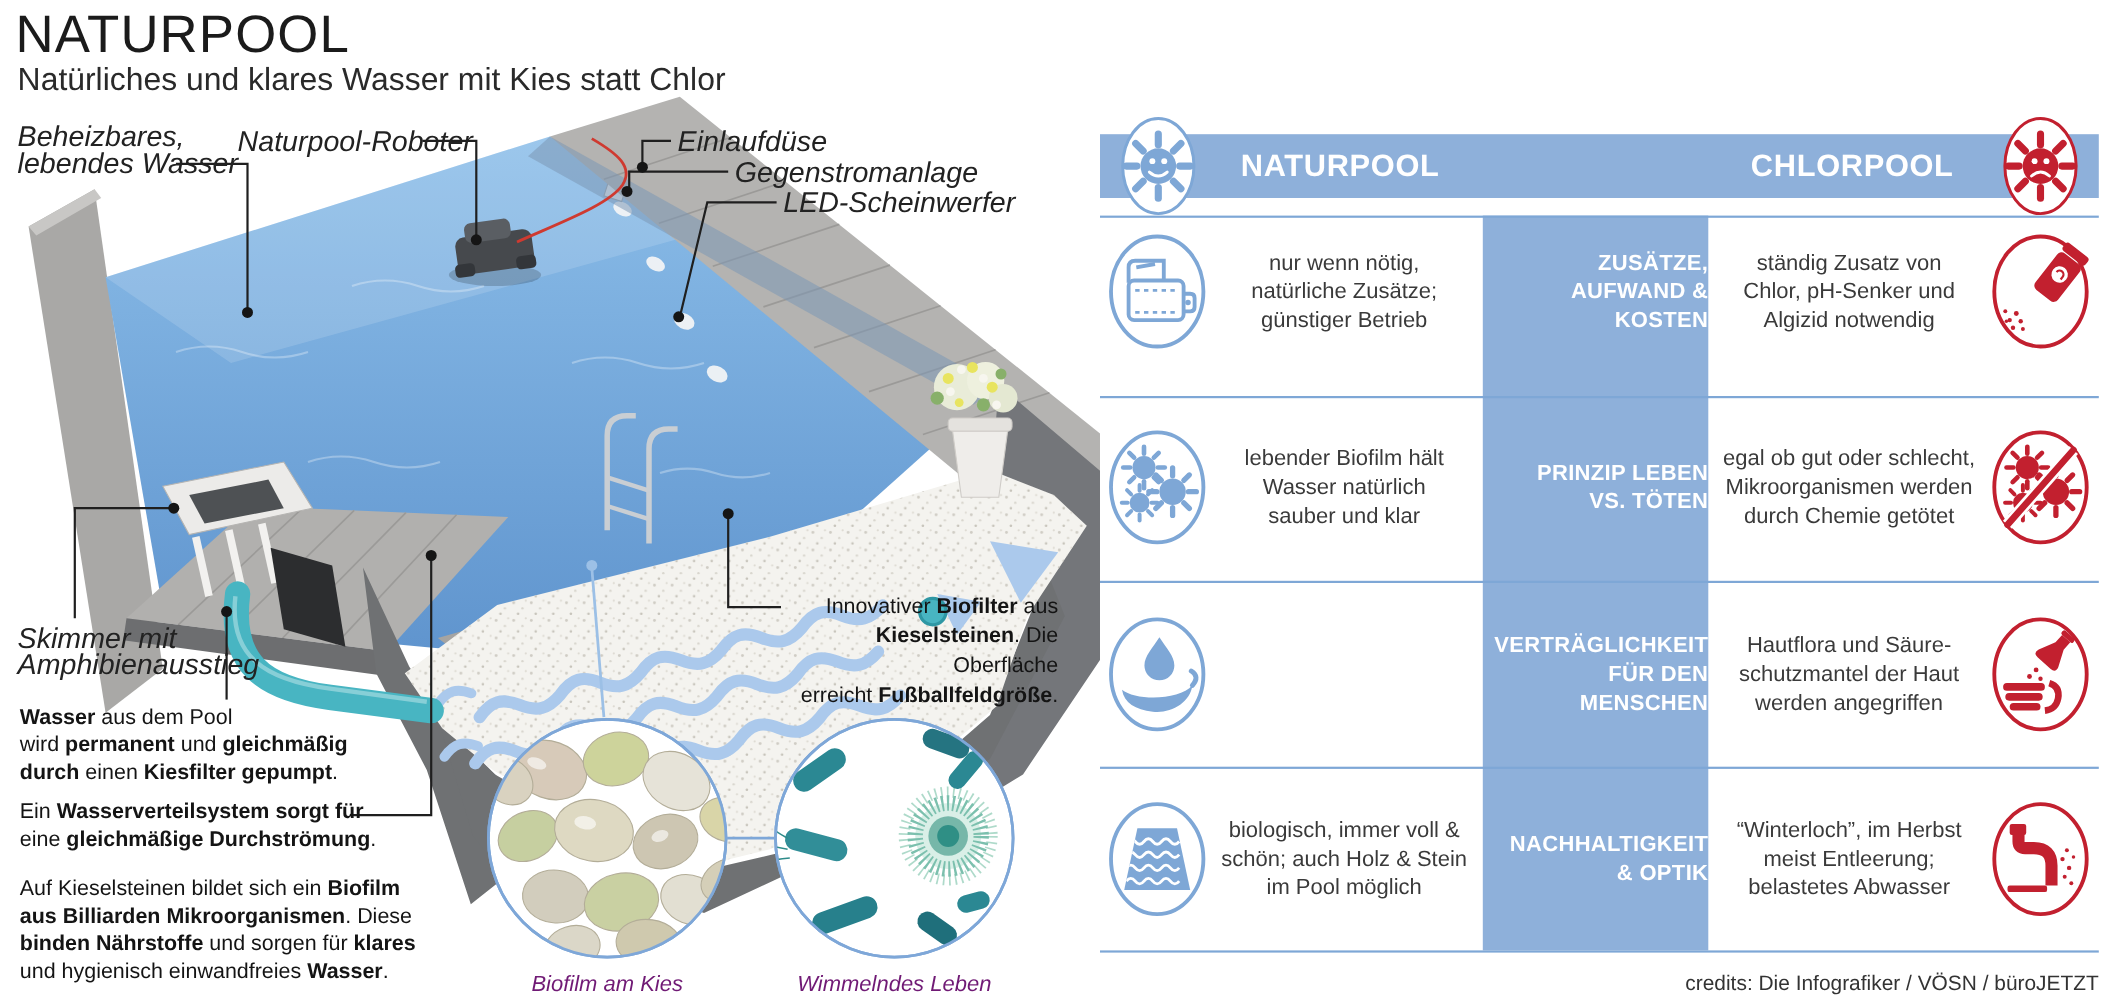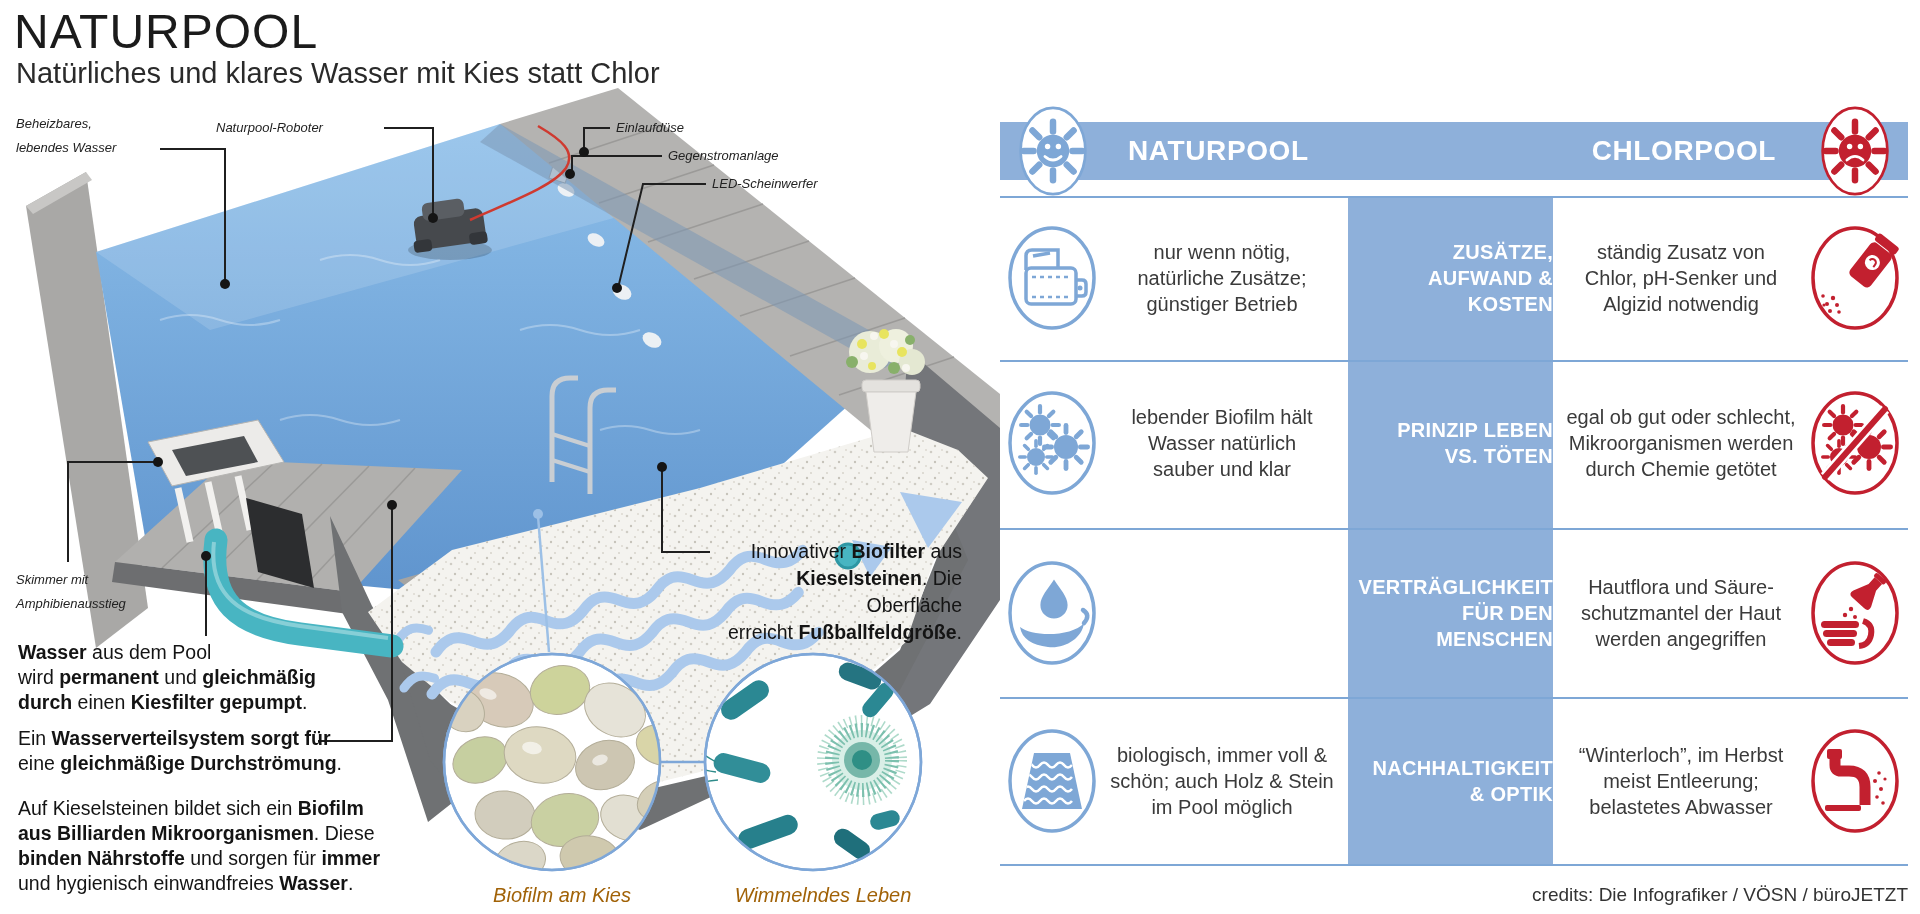--- a/index.html
+++ b/index.html
@@ -3,24 +3,24 @@
 <meta charset="utf-8">
 <style>
   html,body{margin:0;padding:0;background:#fff;}
   #stage{position:relative;width:1920px;height:914px;background:#fff;overflow:hidden;
          font-family:"Liberation Sans","DejaVu Sans",sans-serif;color:#1a1a1a;}
   .abs{position:absolute;}
   
   #title{left:14px;top:4px;font-size:48px;font-weight:400;letter-spacing:1px;color:#1b1b1b;}
   #subtitle{left:16px;top:57px;font-size:29px;font-weight:400;color:#2a2a2a;}
   
-  .lbl{font-style:italic;font-size:13px;line-height:24px;color:#222;white-space:pre-line;}
+  .lbl{font-style:italic;font-size:26px;line-height:24px;color:#222;white-space:pre-line;}
   .para{font-size:19.5px;line-height:25px;color:#141414;white-space:pre-line;}
   .para b{font-weight:700;}
-  .inset-lbl{font-style:italic;font-size:20px;color:#a16207;transform:translateX(-50%);white-space:nowrap;margin-left:10px;}
+  .inset-lbl{font-style:italic;font-size:20px;color:#701a75;transform:translateX(-50%);white-space:nowrap;}
   #biofilter-note{width:260px;text-align:right;font-size:19.5px;line-height:27px;}
   
   #cmp{left:1000px;top:0;width:908px;height:914px;}
   #cmp-header{position:absolute;left:0;top:122px;width:908px;height:58px;background:var(--blue);}
   .hdr-label{position:absolute;top:0;height:58px;line-height:58px;font-size:28px;font-weight:700;
              letter-spacing:.6px;color:#fff;}
   .sep{position:absolute;left:0;width:908px;height:2px;background:var(--line-blue);}
   #center-col{position:absolute;left:348px;top:196px;width:205px;height:668px;background:var(--blue);}
   .cmp-row{position:absolute;left:0;width:908px;}
   .cell{position:absolute;top:50%;transform:translateY(-50%);white-space:pre-line;text-align:center;
@@ -304,21 +304,21 @@
 lebendes Wasser</div>
   <div class="abs lbl" style="left:216px;top:116px">Naturpool-Roboter</div>
   <div class="abs lbl" style="left:616px;top:116px">Einlaufdüse</div>
   <div class="abs lbl" style="left:668px;top:144px">Gegenstromanlage</div>
   <div class="abs lbl" style="left:712px;top:172px">LED-Scheinwerfer</div>
   <div class="abs lbl" style="left:16px;top:568px">Skimmer mit
 Amphibienausstieg</div>
 
   <div class="abs para" style="left:18px;top:640px"><b>Wasser</b> aus dem Pool<br>wird <b>permanent</b> und <b>gleichmäßig</b><br><b>durch</b> einen <b>Kiesfilter gepumpt</b>.</div>
   <div class="abs para" style="left:18px;top:726px">Ein <b>Wasserverteilsystem sorgt für</b><br>eine <b>gleichmäßige Durchströmung</b>.</div>
-  <div class="abs para" style="left:18px;top:796px">Auf Kieselsteinen bildet sich ein <b>Biofilm</b><br><b>aus Billiarden Mikroorganismen</b>. Diese<br><b>binden Nährstoffe</b> und sorgen für <b>immer</b><br>und hygienisch einwandfreies <b>Wasser</b>.</div>
+  <div class="abs para" style="left:18px;top:796px">Auf Kieselsteinen bildet sich ein <b>Biofilm</b><br><b>aus Billiarden Mikroorganismen</b>. Diese<br><b>binden Nährstoffe</b> und sorgen für <b>klares</b><br>und hygienisch einwandfreies <b>Wasser</b>.</div>
   <div class="abs para" id="biofilter-note" style="left:702px;top:538px">Innovativer <b>Biofilter</b> aus<br><b>Kieselsteinen</b>. Die Oberfläche<br>erreicht <b>Fußballfeldgröße</b>.</div>
 
   <div class="abs inset-lbl" style="left:552px;top:884px">Biofilm am Kies</div>
   <div class="abs inset-lbl" style="left:813px;top:884px">Wimmelndes Leben</div>
 
   <div class="abs" id="cmp">
     <div id="center-col"></div>
 
     <div id="cmp-header">
       <span class="hdr-label" style="left:128px">NATURPOOL</span>
@@ -360,21 +360,21 @@
         </g>
       </defs>
     </svg>
 
     <div class="sep" style="top:196px"></div>
     <div class="sep" style="top:360px"></div>
     <div class="sep" style="top:528px"></div>
     <div class="sep" style="top:697px"></div>
     <div class="sep" style="top:864px"></div>
 
-    <div class="cmp-row" style="top:196px;height:164px">
+    <div class="cmp-row" style="top:183px;height:164px">
       <svg class="row-icon icon-natur" viewBox="-50 -57 100 114">
         <ellipse rx="42" ry="50" fill="none" stroke="#7EA7D6" stroke-width="3.5"></ellipse>
         <g fill="none" stroke="#7EA7D6" stroke-width="3.5">
           <path d="M -26,-8 L -26,-22 Q -26,-28 -20,-28 L 6,-28 L 6,-11"></path>
           <path d="M -19,-22 L -2,-25"></path>
           <rect x="-26" y="-10" width="50" height="36" rx="5"></rect>
           <path d="M 24,2 L 30,2 Q 34,2 34,6 L 34,14 Q 34,18 30,18 L 24,18"></path>
           <circle cx="28" cy="10" r="2.5" fill="#7EA7D6" stroke="none"></circle>
           <path d="M -20,19 L 16,19" stroke-dasharray="4 4" stroke-width="2.4"></path>
           <path d="M -20,-1 L 16,-1" stroke-dasharray="4 4" stroke-width="2.4"></path>

